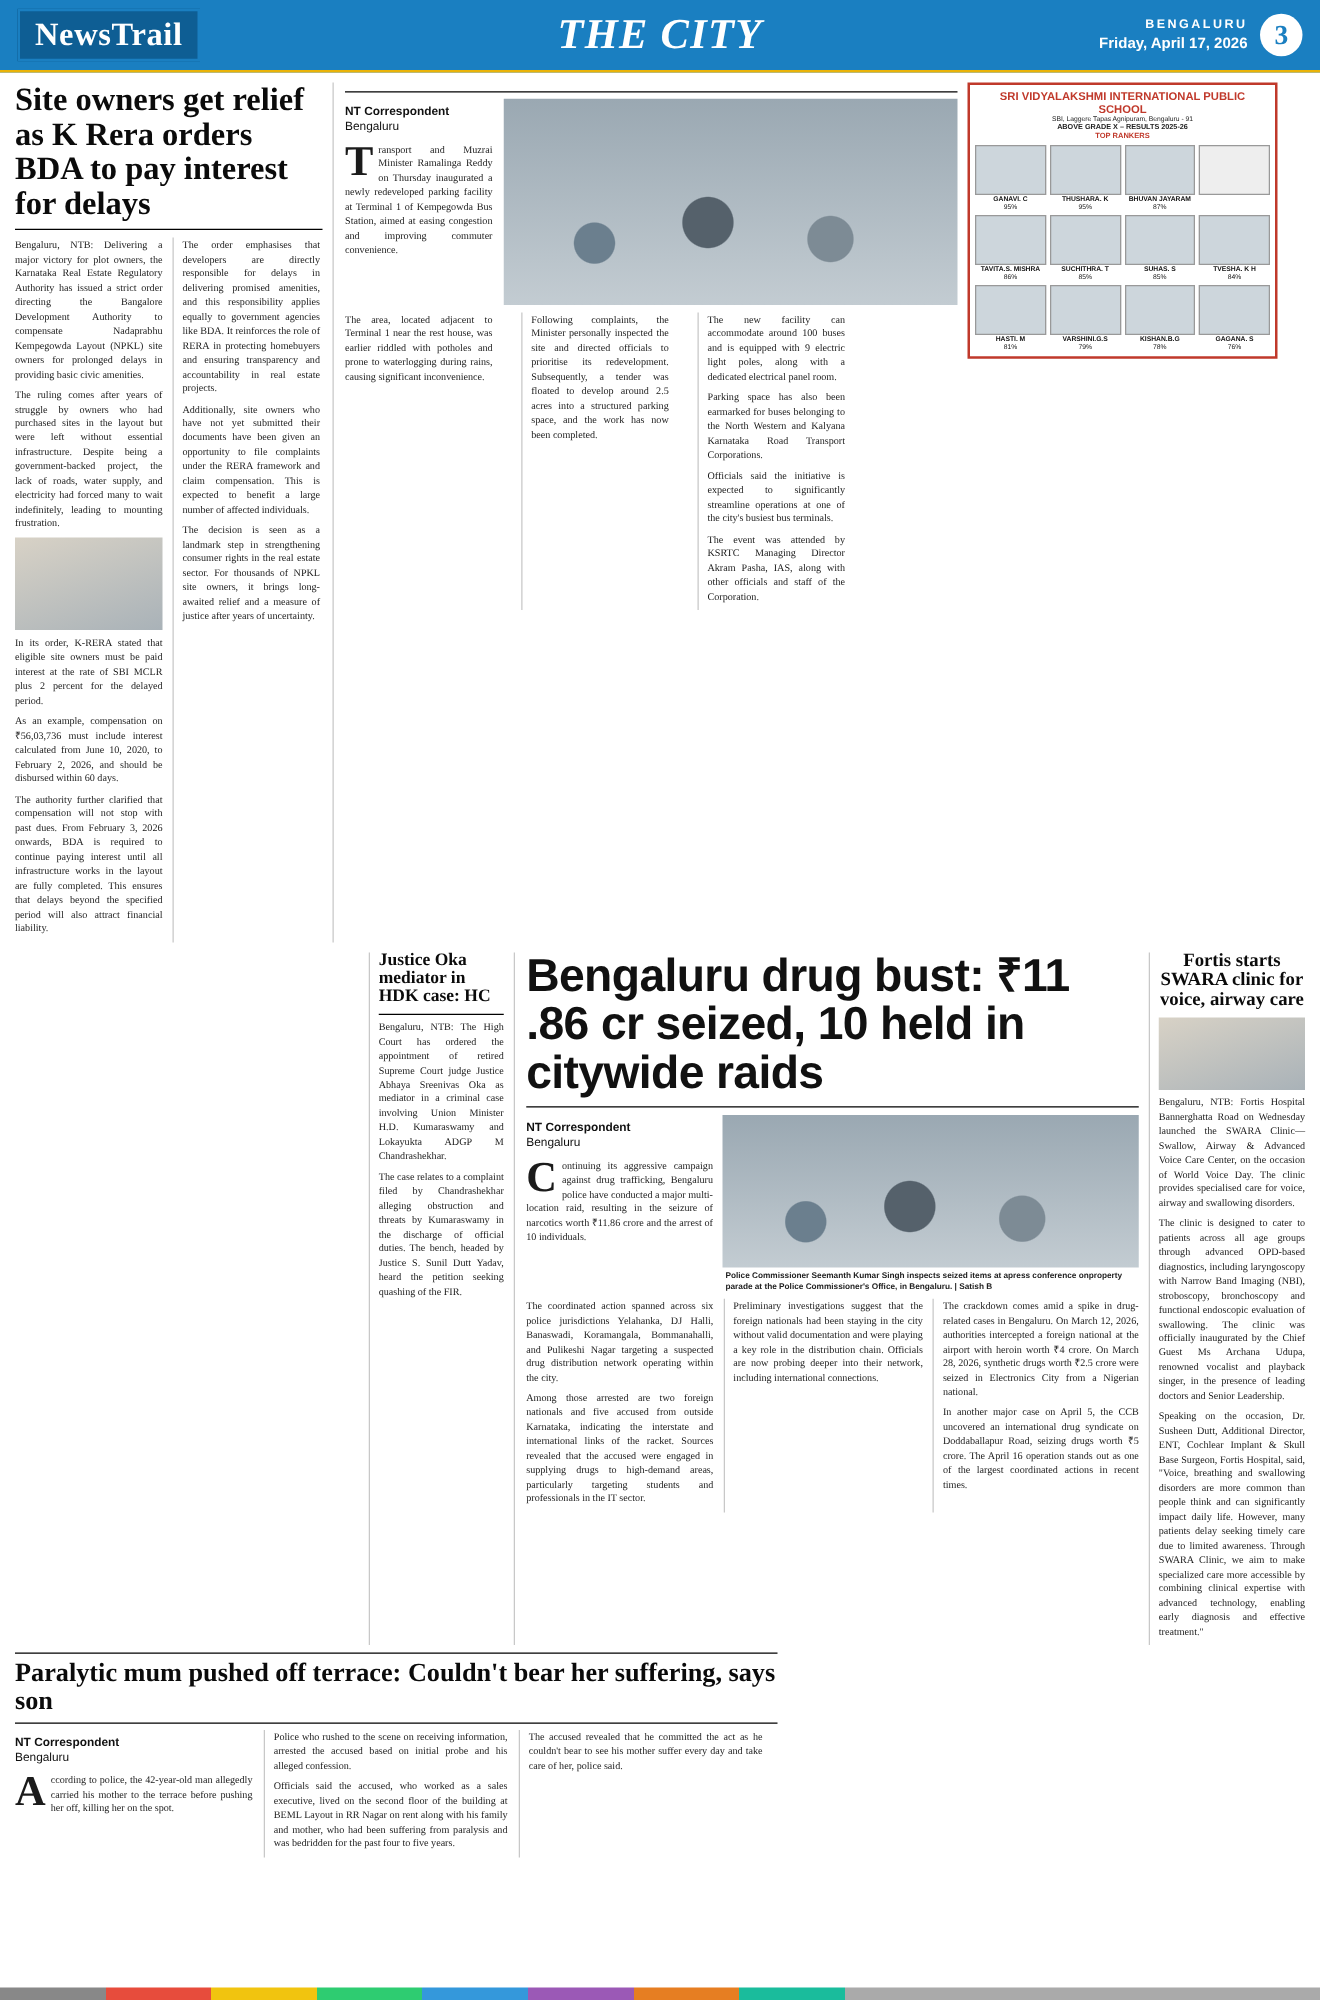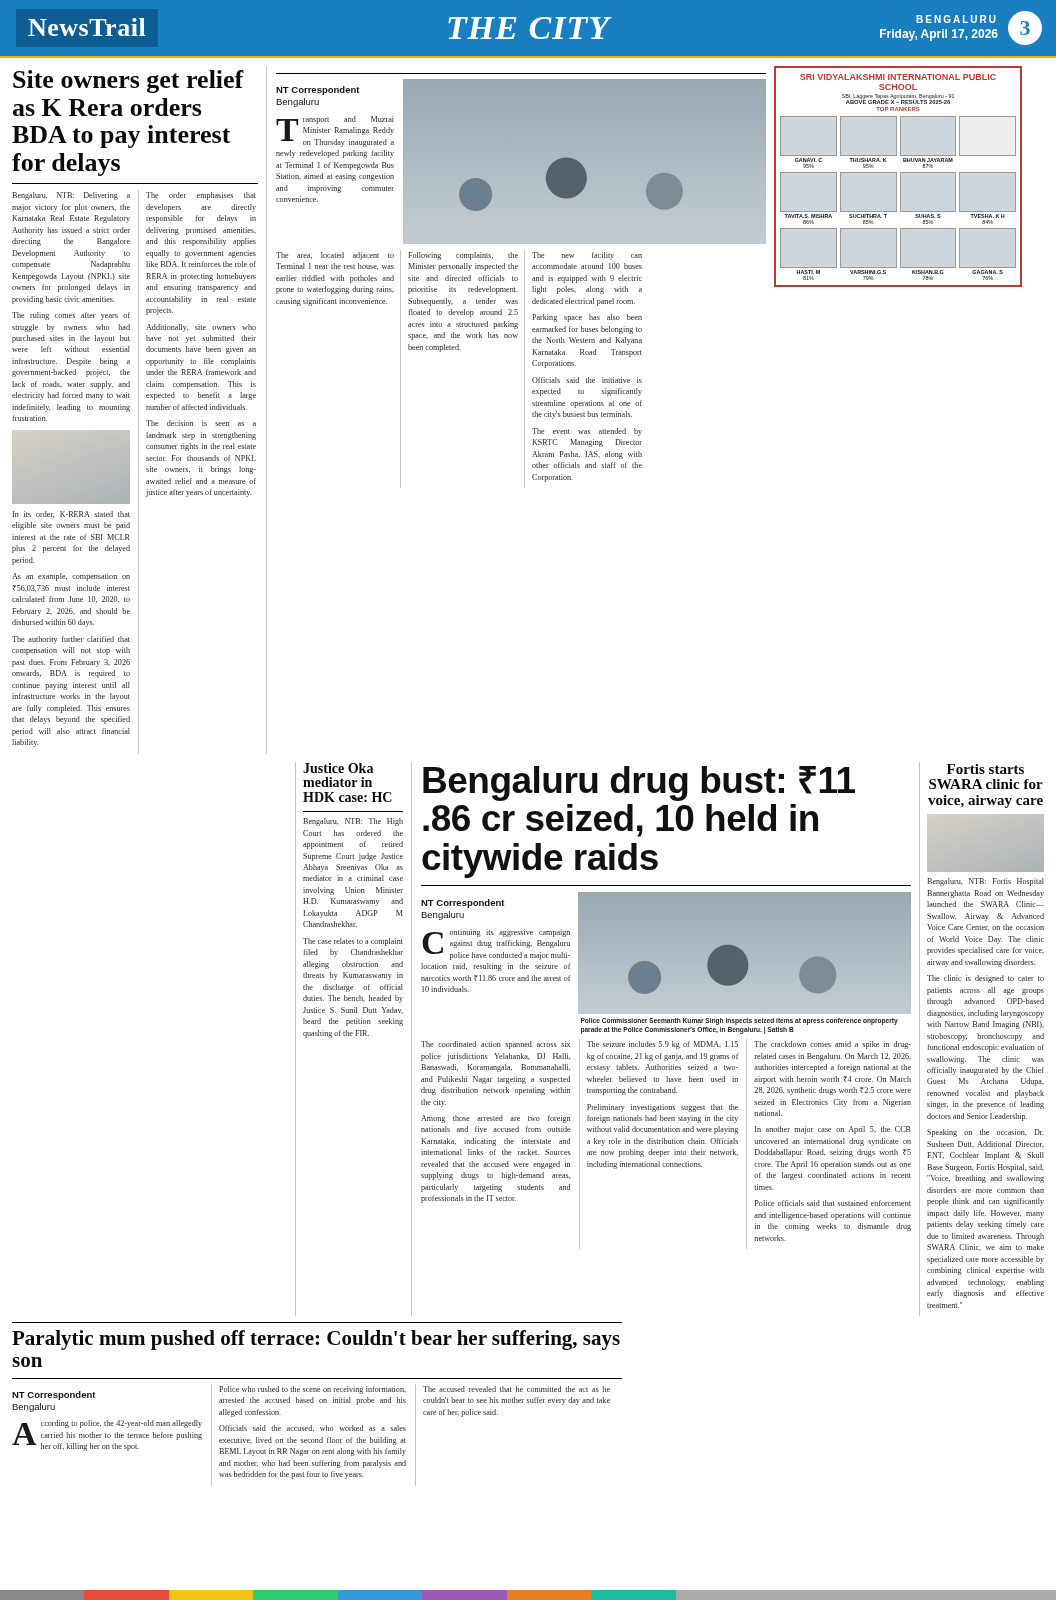--- a/index.html
+++ b/index.html
@@ -130,21 +130,21 @@
             <span class="l2">Bengaluru</span>
           </div>
           <div class="col dropcap">
             <p>Transport and Muzrai Minister Ramalinga Reddy on Thursday inaugurated a newly redeveloped parking facility at Terminal 1 of Kempegowda Bus Station, aimed at easing congestion and improving commuter convenience.</p>
           </div>
         </div>
         <div style="width:363px;">
           <div class="photo ph-people" style="height:165px;"></div>
         </div>
       </div>
-      <div style="display:flex; gap:6px; margin-top:6px;">
+      <div style="display:flex; gap:23px; margin-top:6px;">
         <div class="col" style="width:118px;">
           <p>The area, located adjacent to Terminal 1 near the rest house, was earlier riddled with potholes and prone to waterlogging during rains, causing significant inconvenience.</p>
         </div>
         <div class="col vline" style="width:118px; padding-left:7px;">
           <p>Following complaints, the Minister personally inspected the site and directed officials to prioritise its redevelopment. Subsequently, a tender was floated to develop around 2.5 acres into a structured parking space, and the work has now been completed.</p>
         </div>
         <div class="col vline" style="width:118px; padding-left:7px;">
           <p>The new facility can accommodate around 100 buses and is equipped with 9 electric light poles, along with a dedicated electrical panel room.</p>
           <p>Parking space has also been earmarked for buses belonging to the North Western and Kalyana Karnataka Road Transport Corporations.</p>
           <p>Officials said the initiative is expected to significantly streamline operations at one of the city's busiest bus terminals.</p>
@@ -257,27 +257,25 @@
           <div class="photo ph-people" style="height:122px;"></div>
           <div class="cap" style="font-weight:bold; font-size:6.6px;">Police Commissioner Seemanth Kumar Singh inspects seized items at apress conference onproperty parade at the Police Commissioner's Office, in Bengaluru. | Satish B</div>
         </div>
       </div>
       <div style="display:flex; gap:8px; margin-top:5px;">
         <div class="col" style="width:150px;">
           <p>The coordinated action spanned across six police jurisdictions Yelahanka, DJ Halli, Banaswadi, Koramangala, Bommanahalli, and Pulikeshi Nagar targeting a suspected drug distribution network operating within the city.</p>
           <p>Among those arrested are two foreign nationals and five accused from outside Karnataka, indicating the interstate and international links of the racket. Sources revealed that the accused were engaged in supplying drugs to high-demand areas, particularly targeting students and professionals in the IT sector.</p>
         </div>
         <div class="col vline" style="width:160px; padding-left:7px;">
-          <p>The seizure includes 5.9 kg of MDMA, 1.15 kg of cocaine, 21 kg of ganja, and 19 grams of ecstasy tablets. Authorities seized a two-wheeler believed to have been used in transporting the contraband.</p>
           <p>Preliminary investigations suggest that the foreign nationals had been staying in the city without valid documentation and were playing a key role in the distribution chain. Officials are now probing deeper into their network, including international connections.</p>
         </div>
         <div class="col vline" style="width:165px; padding-left:7px;">
           <p>The crackdown comes amid a spike in drug-related cases in Bengaluru. On March 12, 2026, authorities intercepted a foreign national at the airport with heroin worth ₹4 crore. On March 28, 2026, synthetic drugs worth ₹2.5 crore were seized in Electronics City from a Nigerian national.</p>
           <p>In another major case on April 5, the CCB uncovered an international drug syndicate on Doddaballapur Road, seizing drugs worth ₹5 crore. The April 16 operation stands out as one of the largest coordinated actions in recent times.</p>
-          <p>Police officials said that sustained enforcement and intelligence-based operations will continue in the coming weeks to dismantle drug networks.</p>
         </div>
       </div>
     </div>
 
     <div class="vline" style="width:125px; padding-left:7px;">
       <div class="hl" style="font-size:15px; text-align:center;">Fortis starts SWARA clinic for voice, airway care</div>
       <div class="photo ph-room" style="height:58px; margin:5px 0 4px;"></div>
       <div class="col">
         <p>Bengaluru, NTB: Fortis Hospital Bannerghatta Road on Wednesday launched the SWARA Clinic—Swallow, Airway &amp; Advanced Voice Care Center, on the occasion of World Voice Day. The clinic provides specialised care for voice, airway and swallowing disorders.</p>
         <p>The clinic is designed to cater to patients across all age groups through advanced OPD-based diagnostics, including laryngoscopy with Narrow Band Imaging (NBI), stroboscopy, bronchoscopy and functional endoscopic evaluation of swallowing. The clinic was officially inaugurated by the Chief Guest Ms Archana Udupa, renowned vocalist and playback singer, in the presence of leading doctors and Senior Leadership.</p>

